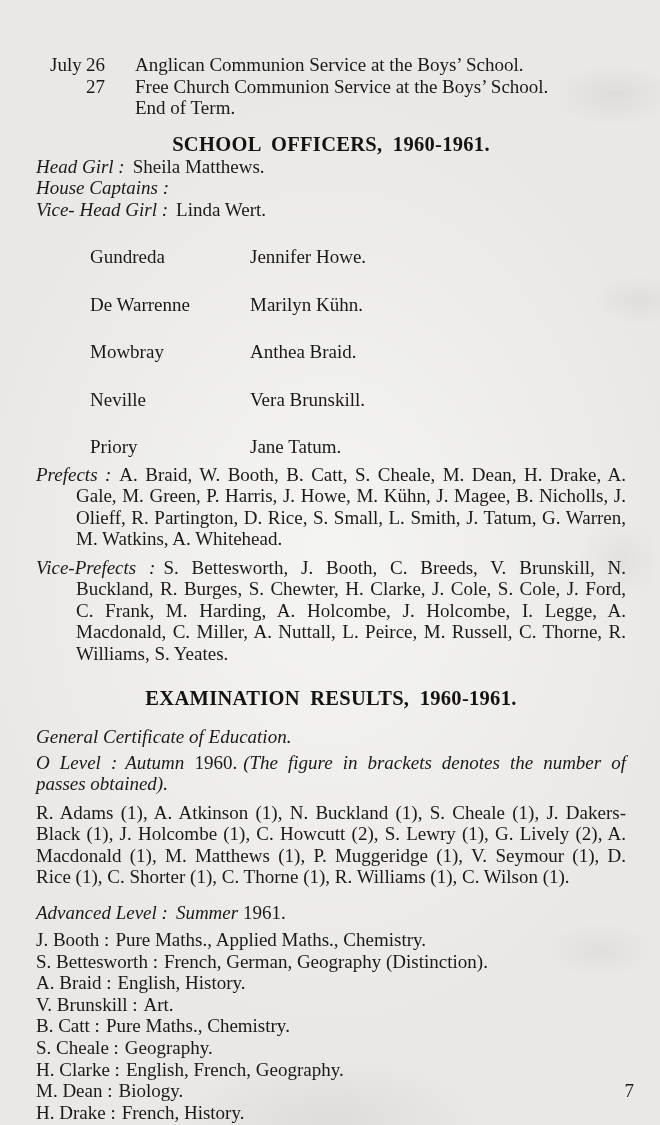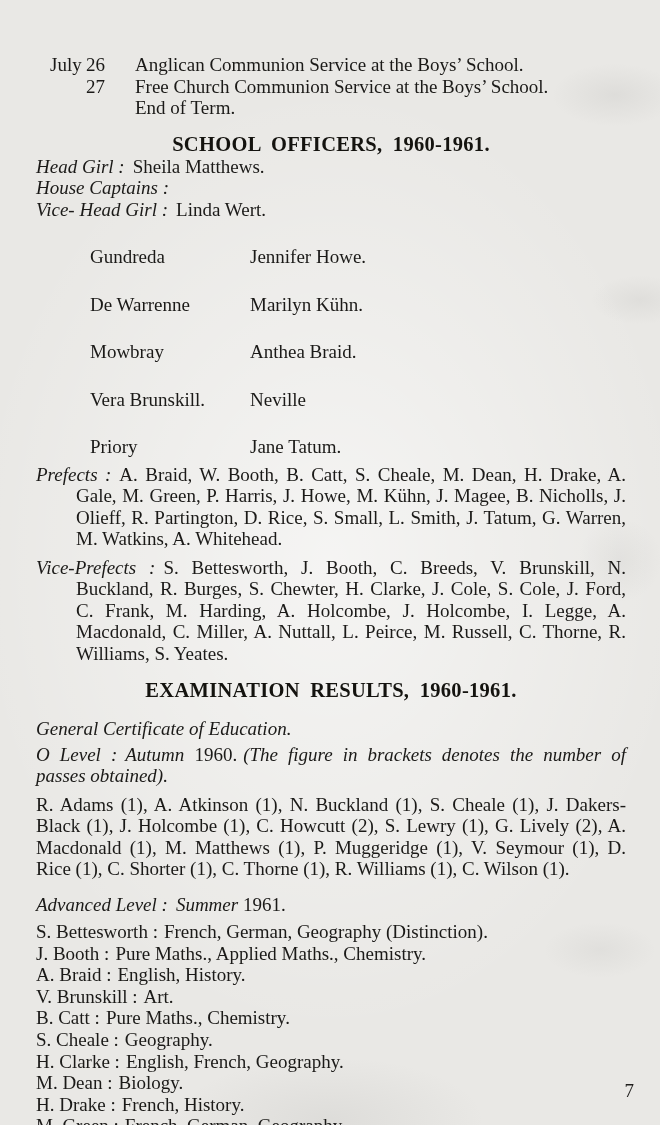--- a/index.html
+++ b/index.html
@@ -32,21 +32,21 @@
   .schedule { margin-left: 14px; }
   .sched-row { display: grid; grid-template-columns: 36px 49px 1fr; }
 
   
   .heading {
     text-align: center; font-weight: bold; font-size: 20.5px;
     line-height: 24px; letter-spacing: 0.3px; word-spacing: 5px;
     color: #14130f;
   }
   .h1 { margin-top: 13px; }
-  .h2 { margin-top: 14px; }
+  .h2 { margin-top: 22px; }
 
   .officers { margin-top: 0; }
 
   .captains { margin-top: 4px; margin-left: 54px; }
   .cap-row { display: grid; grid-template-columns: 160px 1fr; margin-top: 26px; }
 
   .hang {
     padding-left: 40px; text-indent: -40px;
     text-align: justify;
   }
@@ -112,22 +112,22 @@
       </div>
       <div class="cap-row">
         <span>De Warrenne</span>
         <span>Marilyn Kühn.</span>
       </div>
       <div class="cap-row">
         <span>Mowbray</span>
         <span>Anthea Braid.</span>
       </div>
       <div class="cap-row">
+        <span>Neville</span>
         <span>Vera Brunskill.</span>
-        <span>Neville</span>
       </div>
       <div class="cap-row">
         <span>Priory</span>
         <span>Jane Tatum.</span>
       </div>
     </div>
 
     <div class="hang prefects">
       <span class="lbl">Prefects :</span><span>A. Braid, W. Booth, B. Catt, S. Cheale, M. Dean, H. Drake, A. Gale, M. Green, P. Harris, J. Howe, M. Kühn, J. Magee, B. Nicholls, J. Olieff, R. Partington, D. Rice, S. Small, L. Smith, J. Tatum, G. Warren, M. Watkins, A. Whitehead.</span>
     </div>
@@ -148,22 +148,22 @@
     </div>
 
     <div class="olevel-results">R. Adams (1), A. Atkinson (1), N. Buckland (1), S. Cheale (1), J. Dakers-Black (1), J. Holcombe (1), C. Howcutt (2), S. Lewry (1), G. Lively (2), A. Macdonald (1), M. Matthews (1), P. Muggeridge (1), V. Seymour (1), D. Rice (1), C. Shorter (1), C. Thorne (1), R. Williams (1), C. Wilson (1).</div>
 
     <div class="alevel-intro">
       <span class="lbl">Advanced Level :</span><span class="it">Summer</span>
       <span class="yr">1961.</span>
     </div>
 
     <div class="alevel-list">
+      <div class="alevel-line"><span>J. Booth :</span><span class="subj">Pure Maths., Applied Maths., Chemistry.</span></div>
       <div class="alevel-line"><span>S. Bettesworth :</span><span class="subj">French, German, Geography (Distinction).</span></div>
-      <div class="alevel-line"><span>J. Booth :</span><span class="subj">Pure Maths., Applied Maths., Chemistry.</span></div>
       <div class="alevel-line"><span>A. Braid :</span><span class="subj">English, History.</span></div>
       <div class="alevel-line"><span>V. Brunskill :</span><span class="subj">Art.</span></div>
       <div class="alevel-line"><span>B. Catt :</span><span class="subj">Pure Maths., Chemistry.</span></div>
       <div class="alevel-line"><span>S. Cheale :</span><span class="subj">Geography.</span></div>
       <div class="alevel-line"><span>H. Clarke :</span><span class="subj">English, French, Geography.</span></div>
       <div class="alevel-line"><span>M. Dean :</span><span class="subj">Biology.</span></div>
       <div class="alevel-line"><span>H. Drake :</span><span class="subj">French, History.</span></div>
       <div class="alevel-line"><span>M. Green :</span><span class="subj">French, German, Geography.</span></div>
       <div class="alevel-line"><span>P. Harris :</span><span class="subj">Cookery.</span></div>
     </div>

